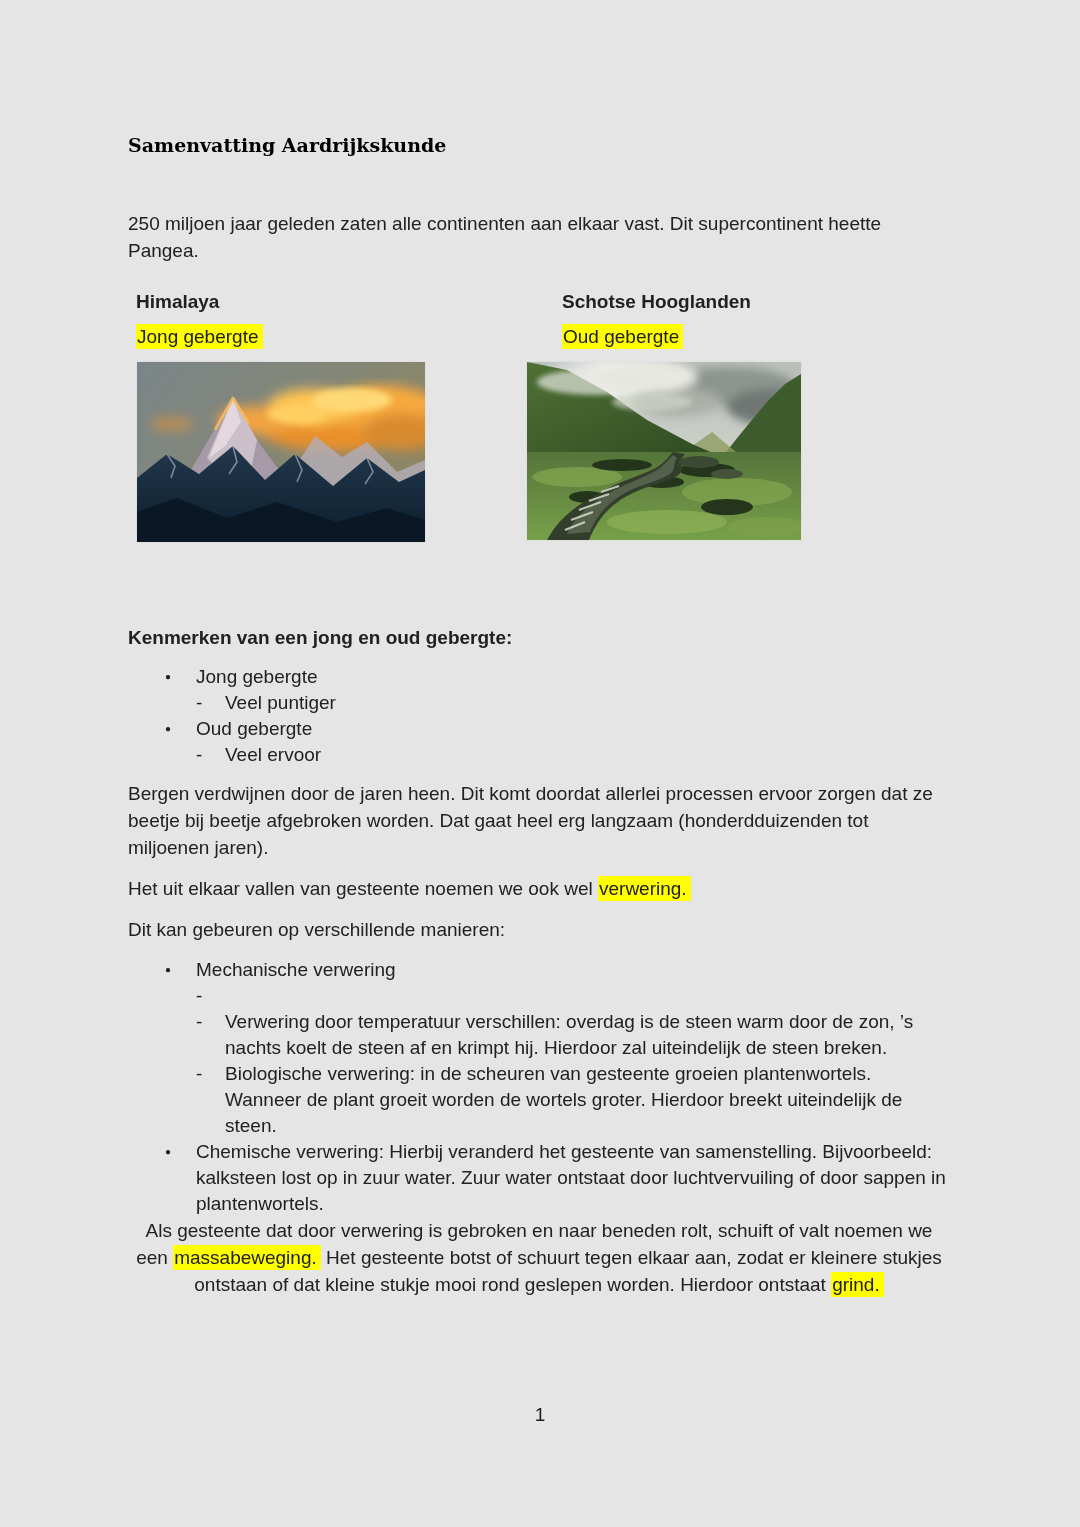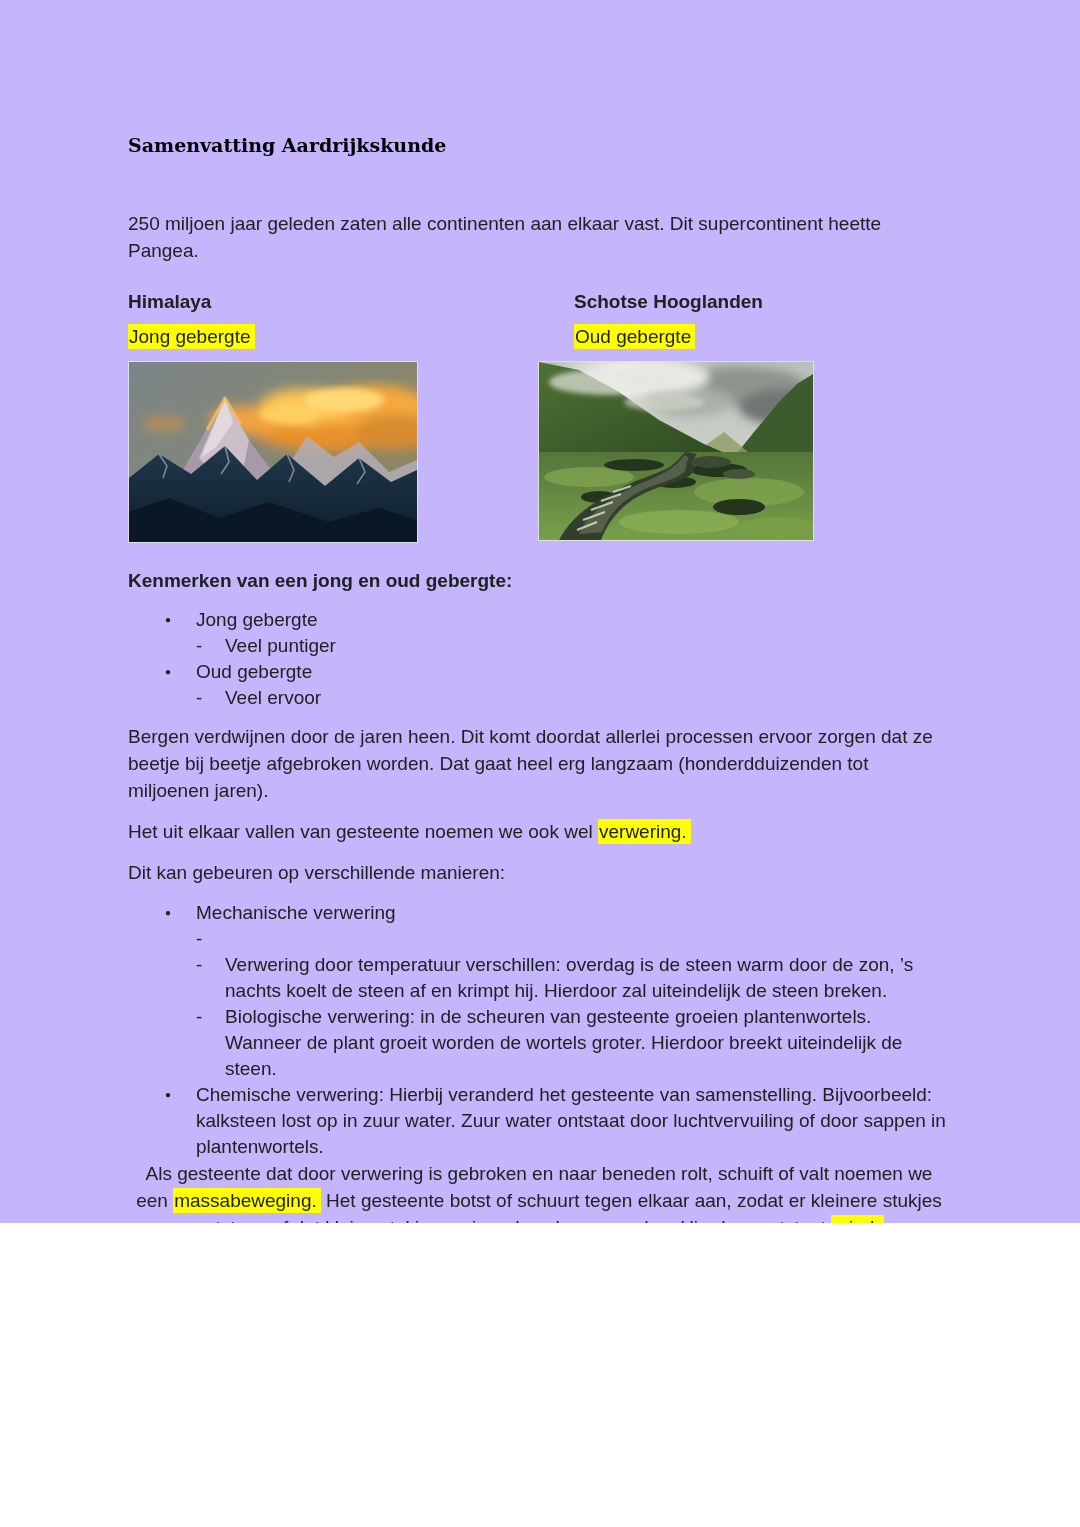--- a/index.html
+++ b/index.html
@@ -1,50 +1,50 @@
 <!DOCTYPE html>
 <html><head>
 <meta charset="utf-8">
 <style>
   html,body { margin:0; padding:0; background:#ffffff; }
   .page {
     position:relative;
-    width:1080px; height:1223px;
-    background:#c4b5fd;
+    width:1080px; height:1527px;
+    background:#e5e5e5;
     font-family:"Liberation Sans", sans-serif;
     color:#212121;
     overflow:hidden;
   }
   .content { padding:133px 130px 0 128px; }
 
   .doc-title {
     font-family:"DejaVu Serif", serif;
     font-weight:700;
     font-size:19px;
     line-height:24px;
     color:#000000;
     margin:0 0 53px 0;
   }
 
   p.body-p { margin:0 0 14px 0; font-size:19px; line-height:27px; }
   p.intro { margin-bottom:24px; }
 
-  .cols { display:flex; margin:0;gap:20px; }
+  .cols { display:flex; margin:8px; }
   .col-left { flex:0 0 390px; }
   .col-right { flex:1; }
   .col-heading { font-weight:700; font-size:19px; line-height:27px; margin:0 0 8px 0; }
   .hl-line { font-size:19px; line-height:27px; margin:0 0 11px 0; }
   .col-right .col-heading, .col-right .hl-line { margin-left:36px; }
 
   mark.hl { background:#ffff00; color:inherit; padding:2px 4px 2px 1px; }
   mark.hl.b { font-weight:400; }
 
   .photo { display:block; border:1px solid #e0e0e0; background:#ccc; }
 
-  .sec-heading { font-weight:700; font-size:19px; line-height:27px; margin:24px 0 13px 0; }
+  .sec-heading { font-weight:700; font-size:19px; line-height:27px; margin:81px 0 13px 0; }
 
   .list { margin:0 0 12px 0; font-size:19px; }
   .li  { display:flex; padding-left:37px; line-height:26px; }
   .li  > .marker { flex:0 0 31px; }
   .sub { display:flex; padding-left:68px; line-height:26px; }
   .sub > .marker { flex:0 0 29px; }
   .marker.bullet { font-size:10px; line-height:26px; }
   .li > .txt, .sub > .txt { flex:1; }
 
   .list2 { margin:0 0 0 0; }

